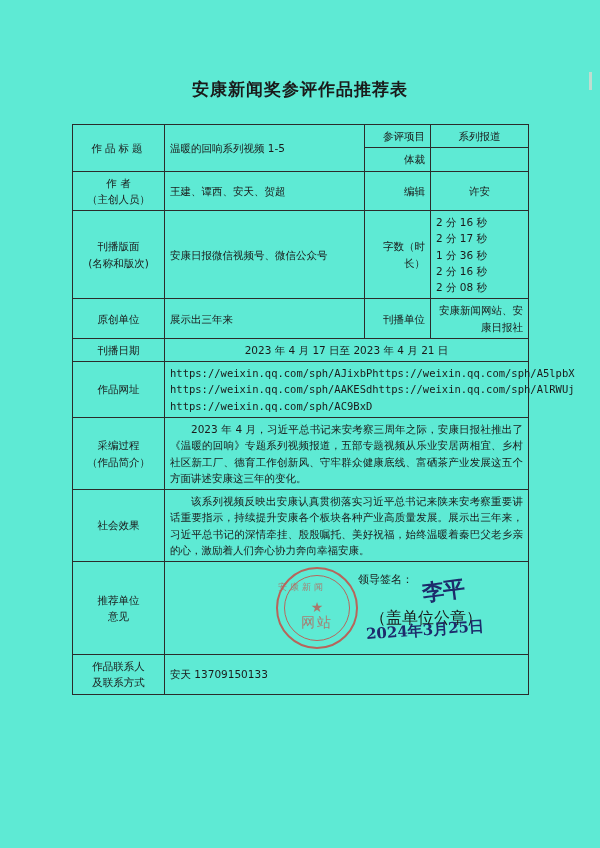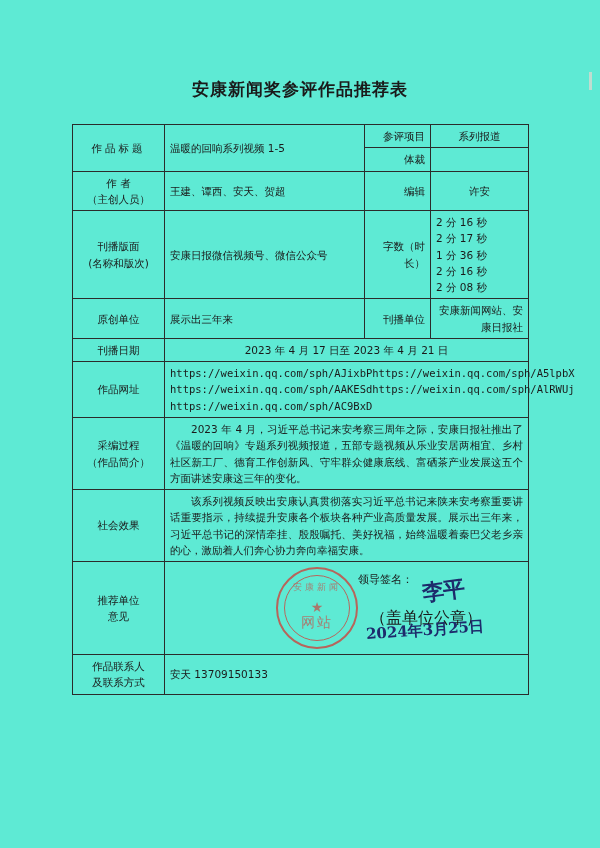--- a/index.html
+++ b/index.html
@@ -177,21 +177,21 @@
     top: 50%;
     transform: translate(-50%, -50%);
     color: #d0403a;
     font-size: 14px;
     opacity: 0.85;
   }
   .stamp-text {
     position: absolute;
     left: 0; top: 12px;
     width: 100%;
-    text-align: center;
+    text-align: left;
     color: #d0403a;
     font-size: 9px;
     letter-spacing: 3px;
     opacity: 0.8;
   }
   .stamp-text2 {
     position: absolute;
     left: 0; bottom: 13px;
     width: 100%;
     text-align: center;

